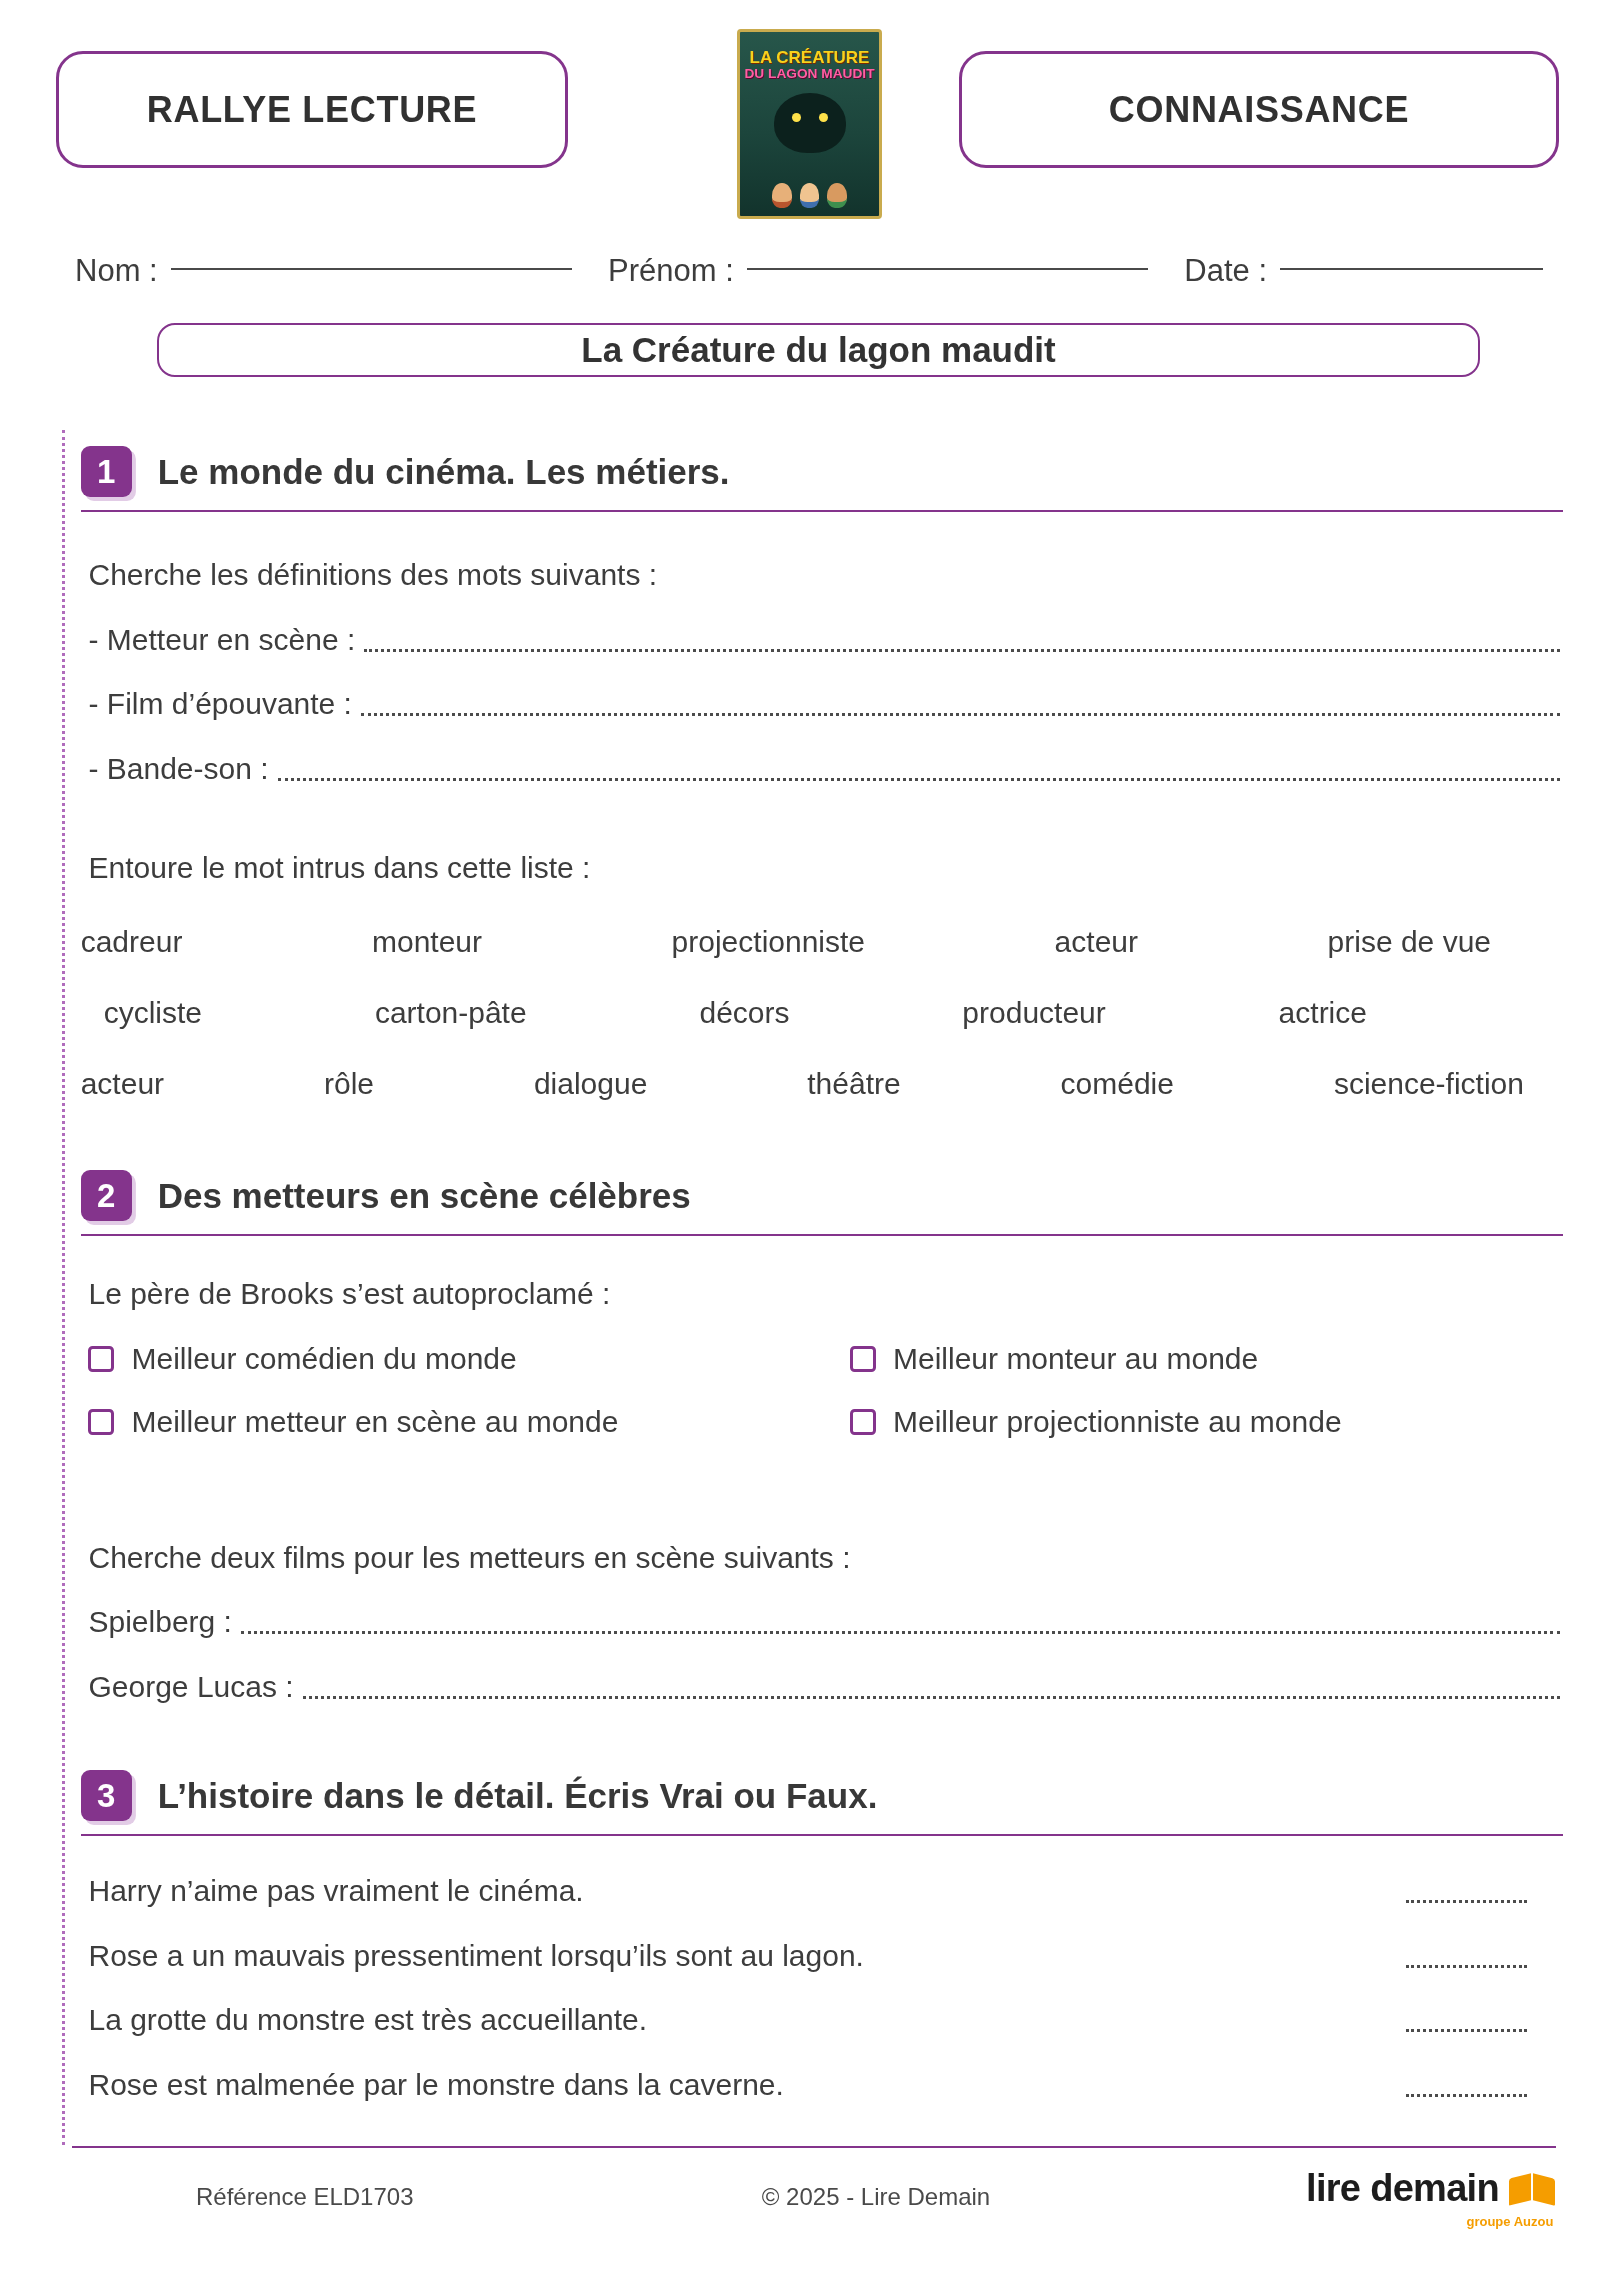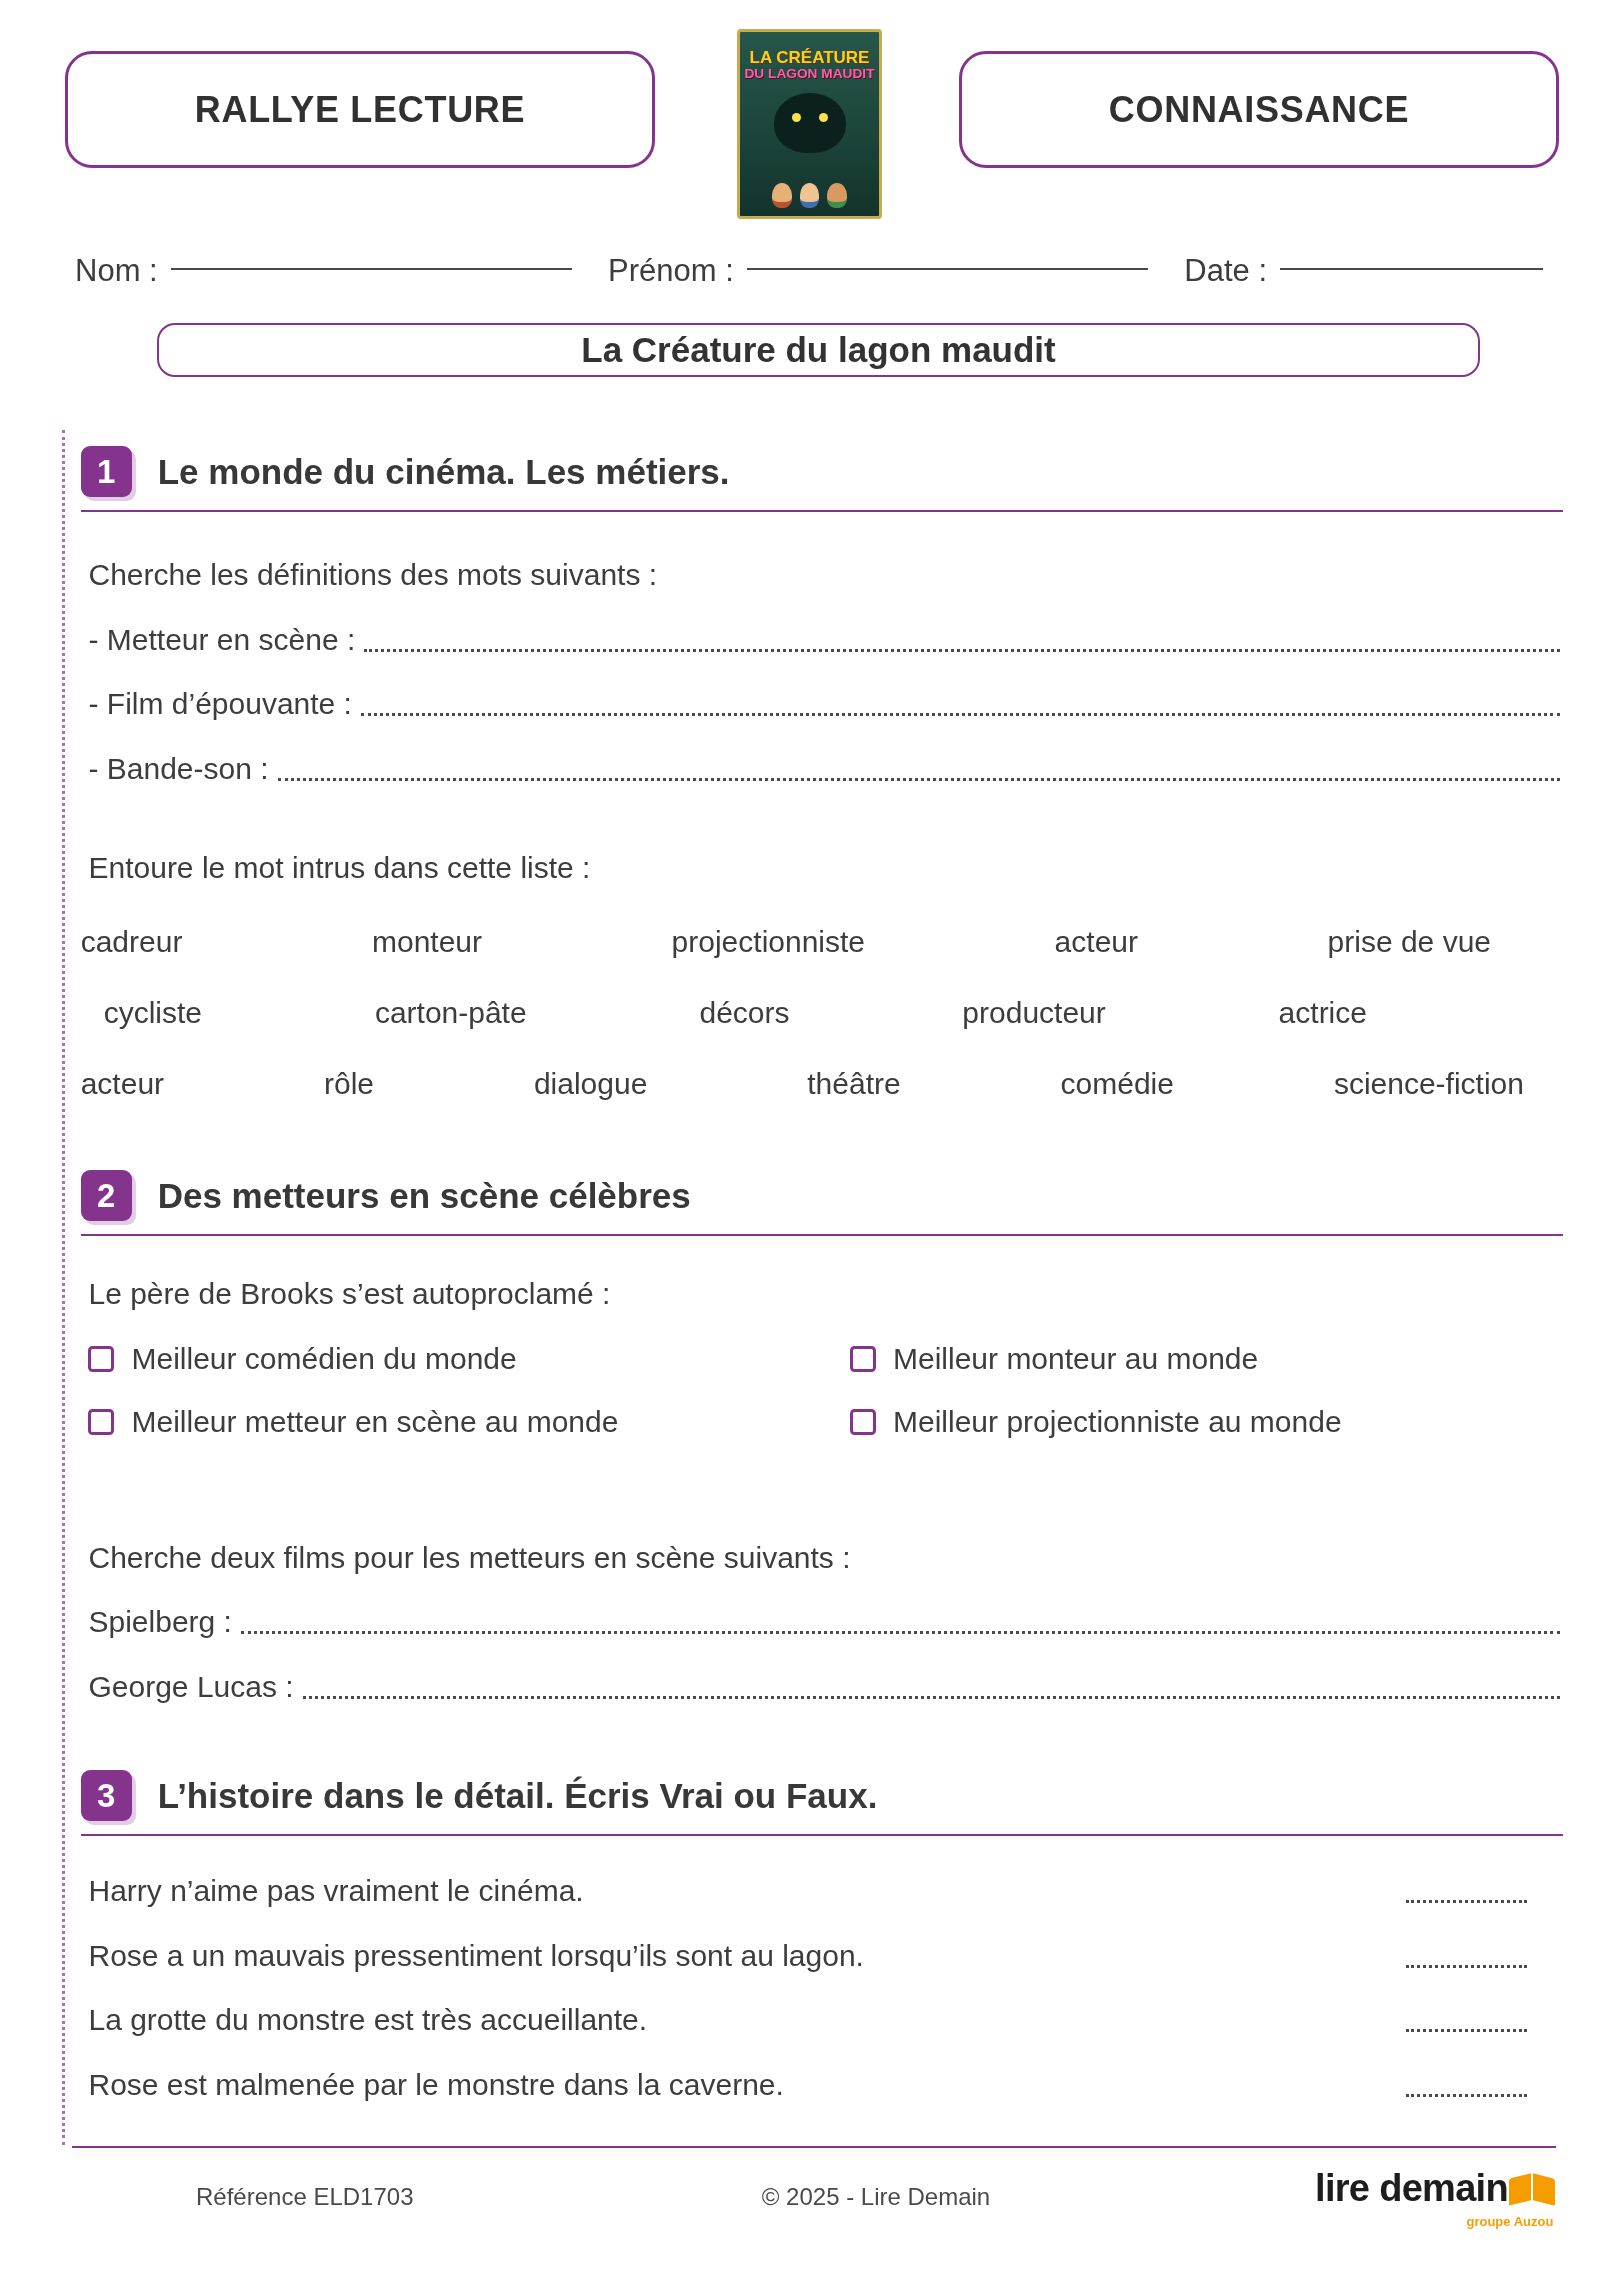--- a/index.html
+++ b/index.html
@@ -16,21 +16,21 @@
     position:relative;width:1618px;height:2295px;background:#fff;overflow:hidden;
     font-family:"Liberation Sans", sans-serif;color:var(--ink);font-size:30px;line-height:1.25;
   }
 
   
   .hbox{
     position:absolute;top:51px;height:117px;border:3.3px solid var(--purple);
     border-radius:27px;display:flex;align-items:center;justify-content:center;
     font-weight:bold;font-size:36px;color:#313131;letter-spacing:0.7px;background:#fff;
   }
-  .hbox-left{left:65px;width:590px;}
+  .hbox-left{left:56px;width:512px;}
   .hbox-right{left:959px;width:600px;}
 
   
   .cover{
     position:absolute;top:29px;left:737px;width:145px;height:190px;
     background:linear-gradient(180deg,#27564a 0%,#1c453c 55%,#12332c 100%);
     border:3.3px solid #c9ab4e;border-radius:3.9px;overflow:hidden;
     display:flex;flex-direction:column;align-items:center;
   }
   .cover-t1{margin-top:17px;color:#F7D21C;font-weight:bold;font-size:17px;text-align:center;line-height:1.05;text-shadow:0.7px 0.7px 0 #7a2a00;}
@@ -111,21 +111,21 @@
   
   .footer{
     position:absolute;left:72px;right:62px;bottom:65px;
     border-top:2.6px solid var(--purple);padding-top:17px;
     display:flex;align-items:center;font-size:24px;color:#4a4a4a;
   }
   .foot-ref{flex:1;padding-left:124px;}
   .foot-copy{flex:1;text-align:center;}
   .foot-logo-wrap{flex:1;display:flex;justify-content:flex-end;}
   .logo{display:flex;flex-direction:column;align-items:flex-end;}
-  .logo-row{display:flex;align-items:center;}
+  .logo-row{display:flex;align-items:center;gap:9px;}
   .logo-text{font-weight:bold;font-size:38px;color:#1d1d1d;letter-spacing:-0.7px;}
   .book{position:relative;width:48px;height:34px;}
   .book i{position:absolute;bottom:2.6px;width:21.5px;height:27px;background:var(--orange);}
   .book .pg1{left:1.3px;transform:skewY(-14deg);border-radius:2.6px 0 0 1.3px;}
   .book .pg2{left:25.4px;transform:skewY(14deg);border-radius:0 2.6px 1.3px 0;}
   .logo-sub{font-size:13px;color:var(--orange);font-weight:bold;margin-top:1.3px;margin-right:2.6px;}
 </style>
 </head>
 <body>
 

